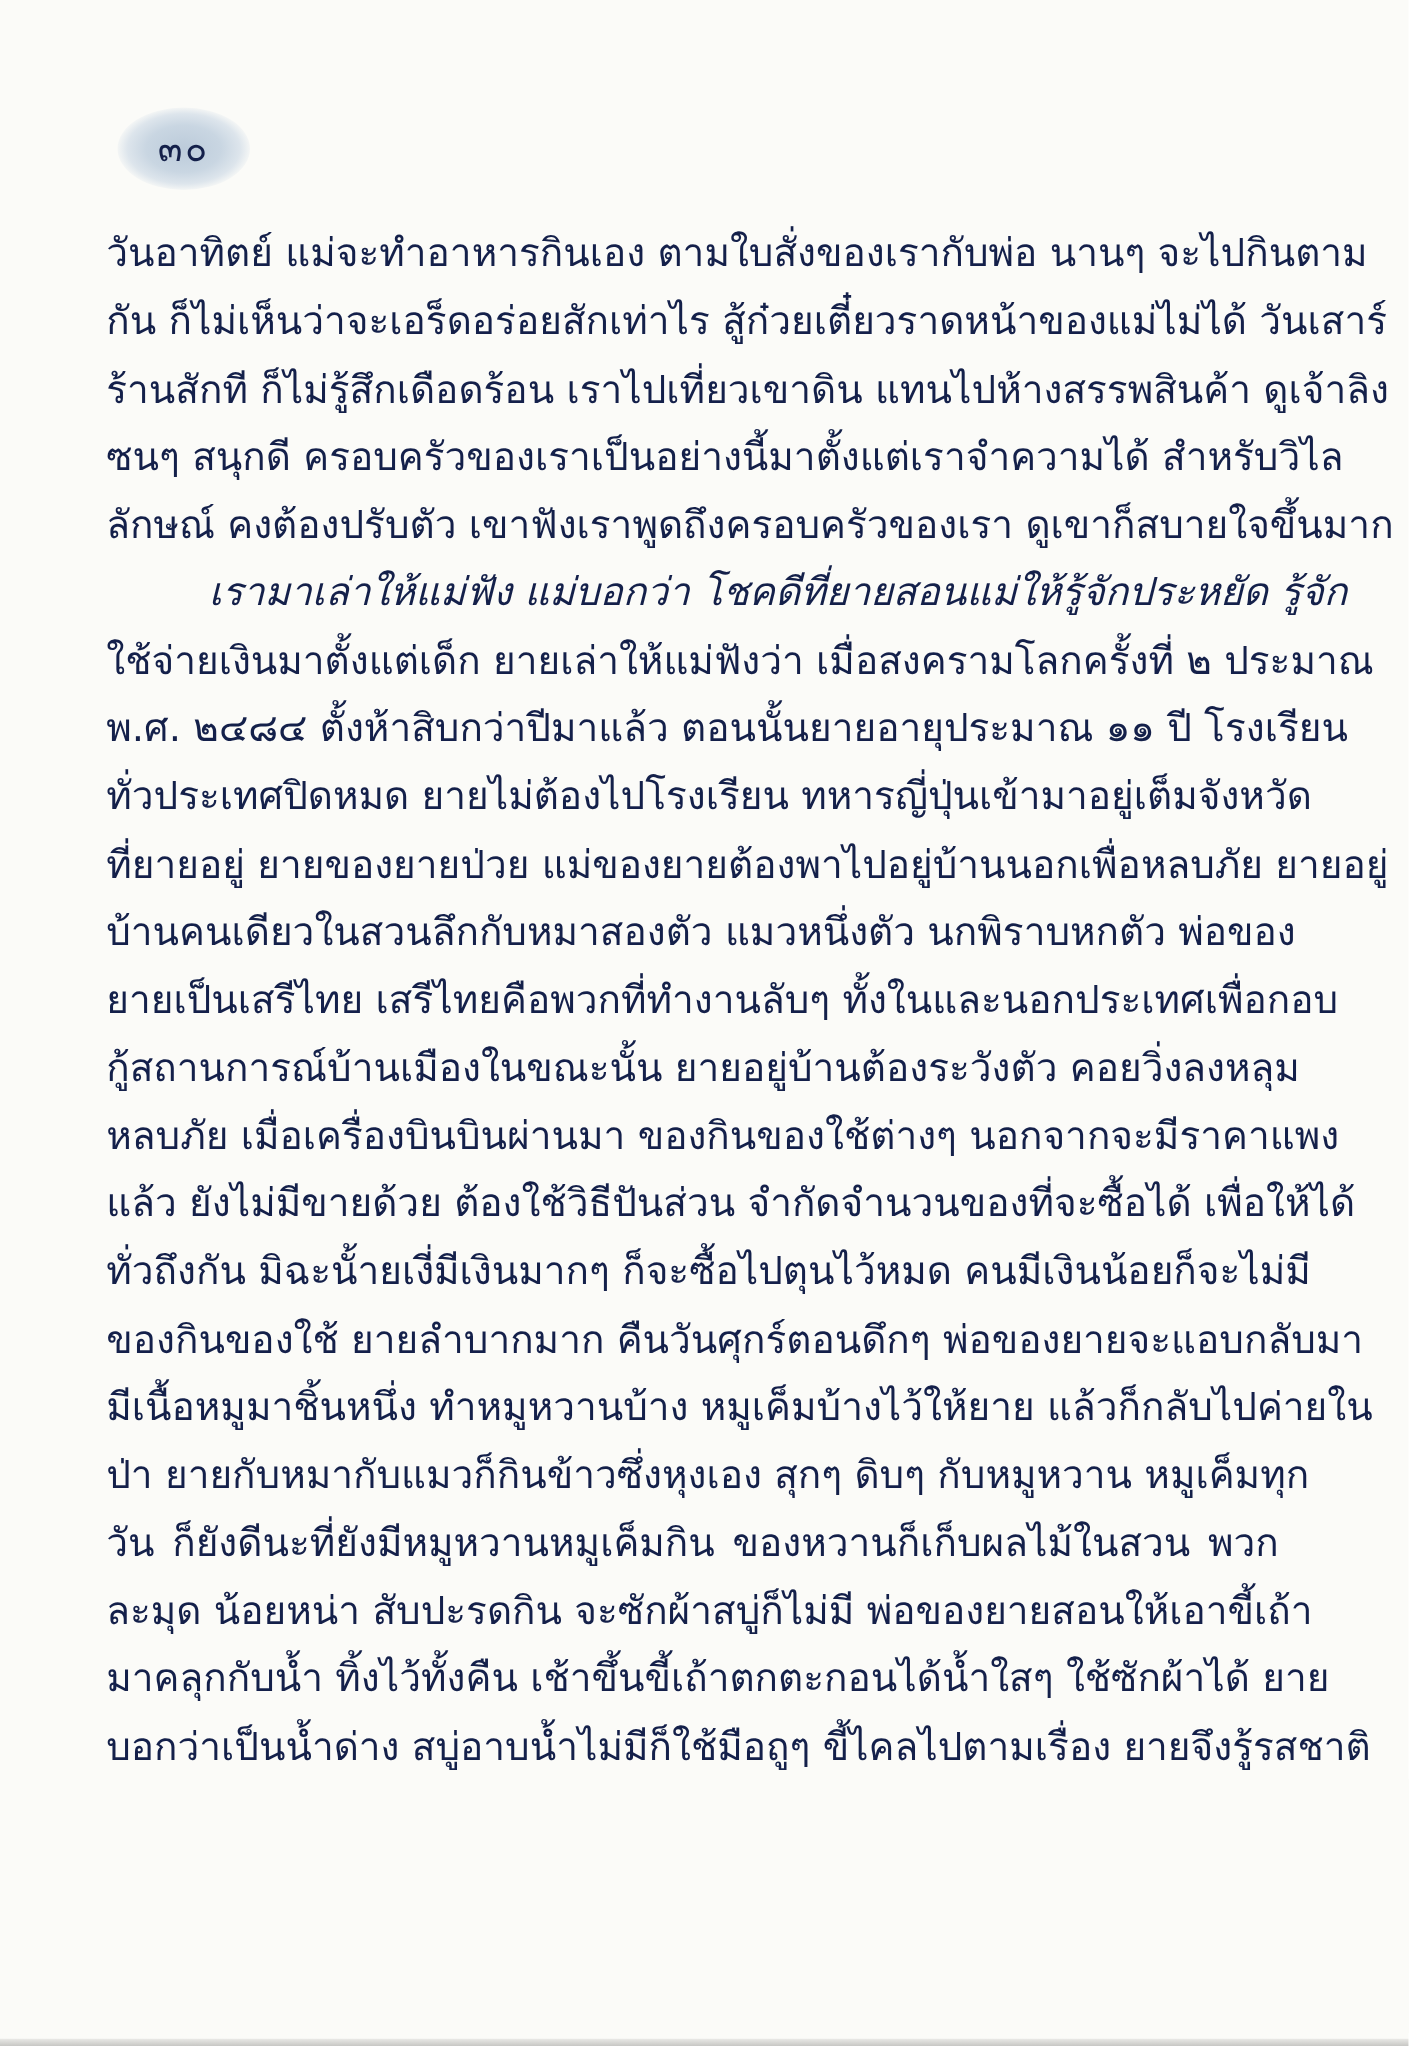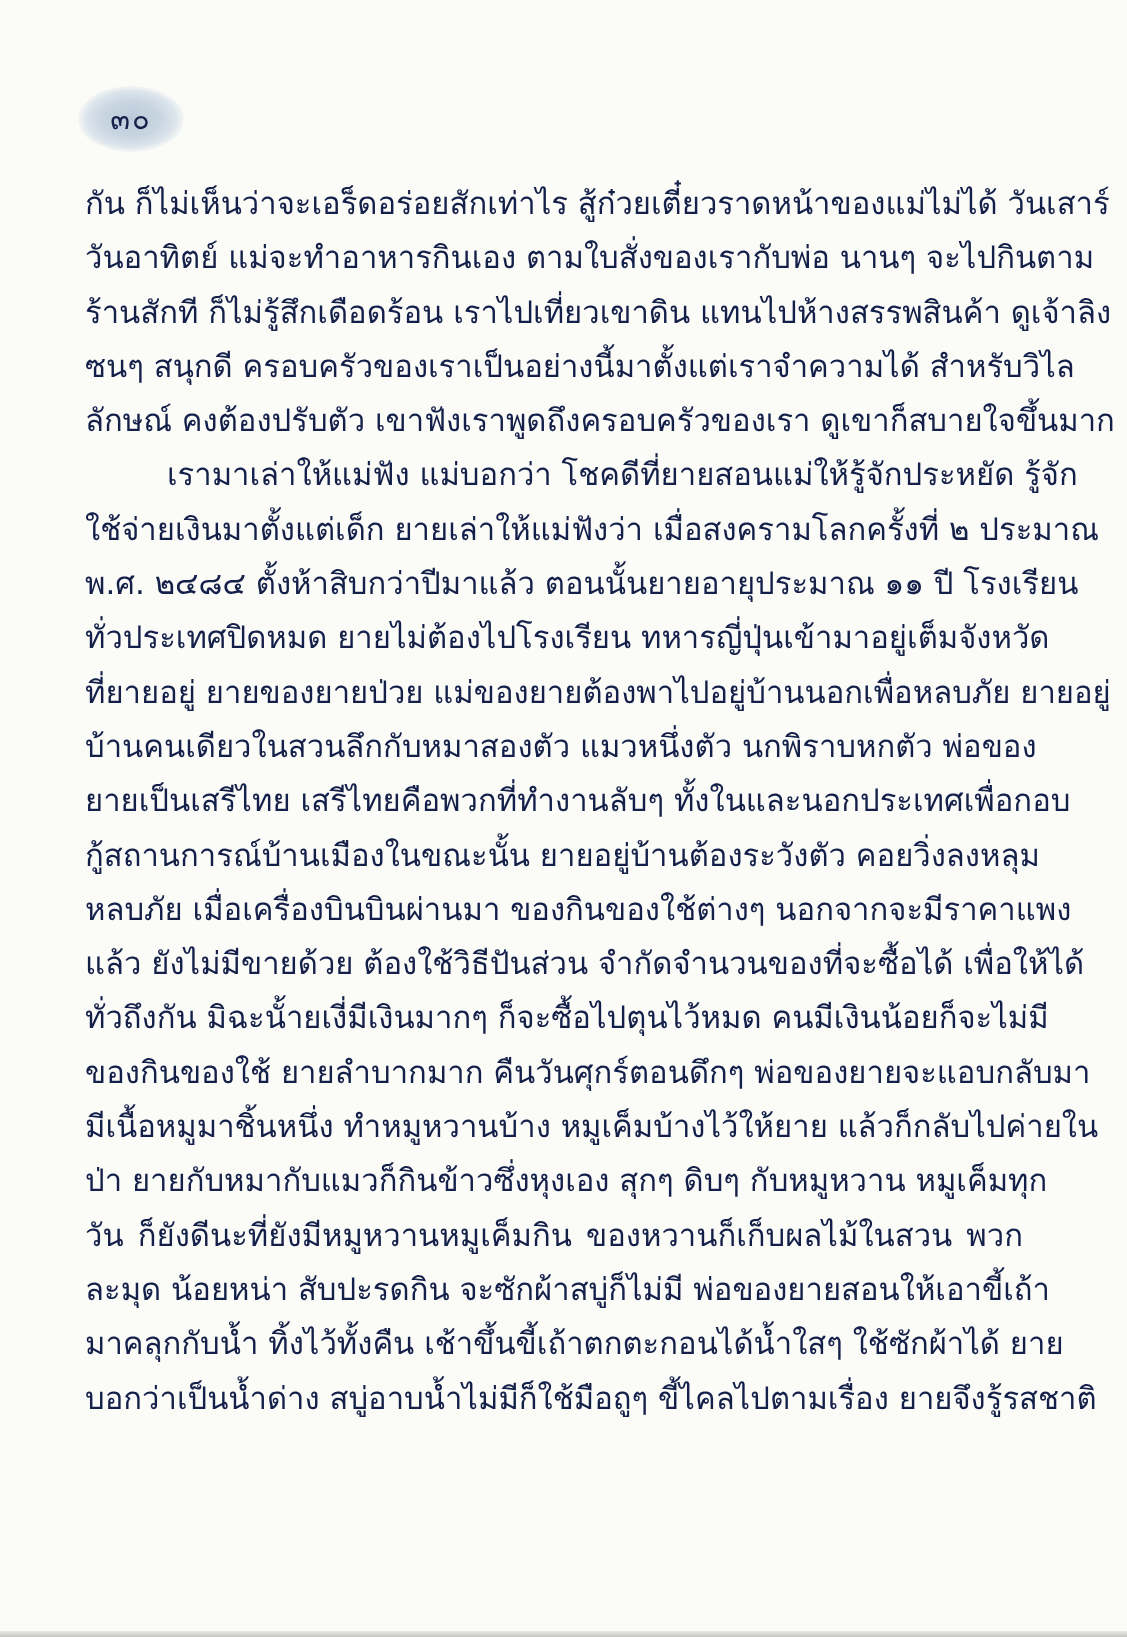--- a/index.html
+++ b/index.html
@@ -16,21 +16,21 @@
   .page {
     position: relative;
     width: 1127px;
     height: 1637px;
     background: var(--paper);
     overflow: hidden;
   }
   
   .page-number-badge {
     position: absolute;
-    left: 78px;
+    left: 94px;
     top: 86px;
     width: 106px;
     height: 66px;
     display: flex;
     align-items: center;
     justify-content: center;
     background: radial-gradient(ellipse at center,
       #bccbda 0%, #c9d6e2 40%, #dde5ec 60%, rgba(251,251,248,0) 74%);
     border-radius: 50%;
     color: var(--ink);
@@ -49,20 +49,21 @@
   .line {
     line-height: 54.3px;
     height: 54.3px;
     white-space: nowrap;
     text-align: justify;
     text-align-last: justify;
     overflow: visible;
   }
   .line.indent {
     padding-left: 82px;
+    font-style: italic;
   }
   
   .scan-edge-bottom {
     position: absolute;
     left: 0;
     bottom: 0;
     width: 100%;
     height: 6px;
     background: linear-gradient(to bottom, rgba(180,180,178,0.25), #c6c6c3);
   }
@@ -70,22 +71,22 @@
 </head>
 <body>
 
 <div class="page">
 
   <div class="page-number-badge">
     <span>๓๐</span>
   </div>
 
   <div class="text-block">
+    <div class="line">วันอาทิตย์ แม่จะทำอาหารกินเอง ตามใบสั่งของเรากับพ่อ นานๆ จะไปกินตาม</div>
     <div class="line">กัน ก็ไม่เห็นว่าจะเอร็ดอร่อยสักเท่าไร สู้ก๋วยเตี๋ยวราดหน้าของแม่ไม่ได้ วันเสาร์</div>
-    <div class="line">วันอาทิตย์ แม่จะทำอาหารกินเอง ตามใบสั่งของเรากับพ่อ นานๆ จะไปกินตาม</div>
     <div class="line">ร้านสักที ก็ไม่รู้สึกเดือดร้อน เราไปเที่ยวเขาดิน แทนไปห้างสรรพสินค้า ดูเจ้าลิง</div>
     <div class="line">ซนๆ สนุกดี ครอบครัวของเราเป็นอย่างนี้มาตั้งแต่เราจำความได้ สำหรับวิไล</div>
     <div class="line">ลักษณ์ คงต้องปรับตัว เขาฟังเราพูดถึงครอบครัวของเรา ดูเขาก็สบายใจขึ้นมาก</div>
     <div class="line indent">เรามาเล่าให้แม่ฟัง แม่บอกว่า โชคดีที่ยายสอนแม่ให้รู้จักประหยัด รู้จัก</div>
     <div class="line">ใช้จ่ายเงินมาตั้งแต่เด็ก ยายเล่าให้แม่ฟังว่า เมื่อสงครามโลกครั้งที่ ๒ ประมาณ</div>
     <div class="line">พ.ศ. ๒๔๘๔ ตั้งห้าสิบกว่าปีมาแล้ว ตอนนั้นยายอายุประมาณ ๑๑ ปี โรงเรียน</div>
     <div class="line">ทั่วประเทศปิดหมด ยายไม่ต้องไปโรงเรียน ทหารญี่ปุ่นเข้ามาอยู่เต็มจังหวัด</div>
     <div class="line">ที่ยายอยู่ ยายของยายป่วย แม่ของยายต้องพาไปอยู่บ้านนอกเพื่อหลบภัย ยายอยู่</div>
     <div class="line">บ้านคนเดียวในสวนลึกกับหมาสองตัว แมวหนึ่งตัว นกพิราบหกตัว พ่อของ</div>
     <div class="line">ยายเป็นเสรีไทย เสรีไทยคือพวกที่ทำงานลับๆ ทั้งในและนอกประเทศเพื่อกอบ</div>

